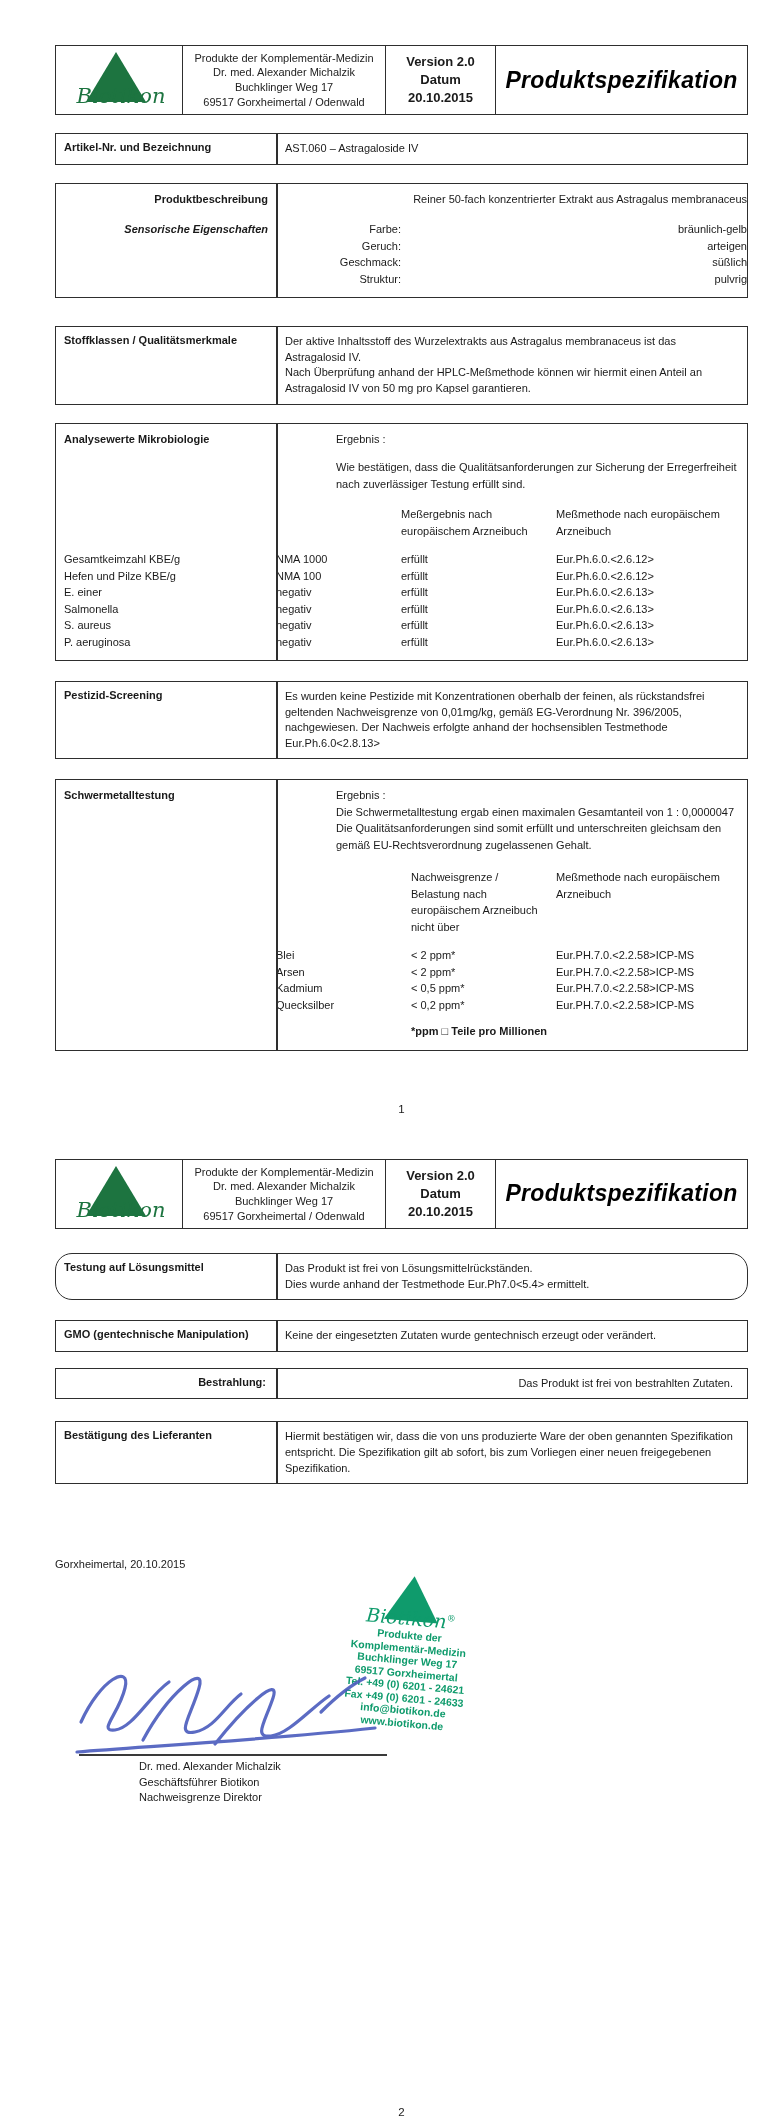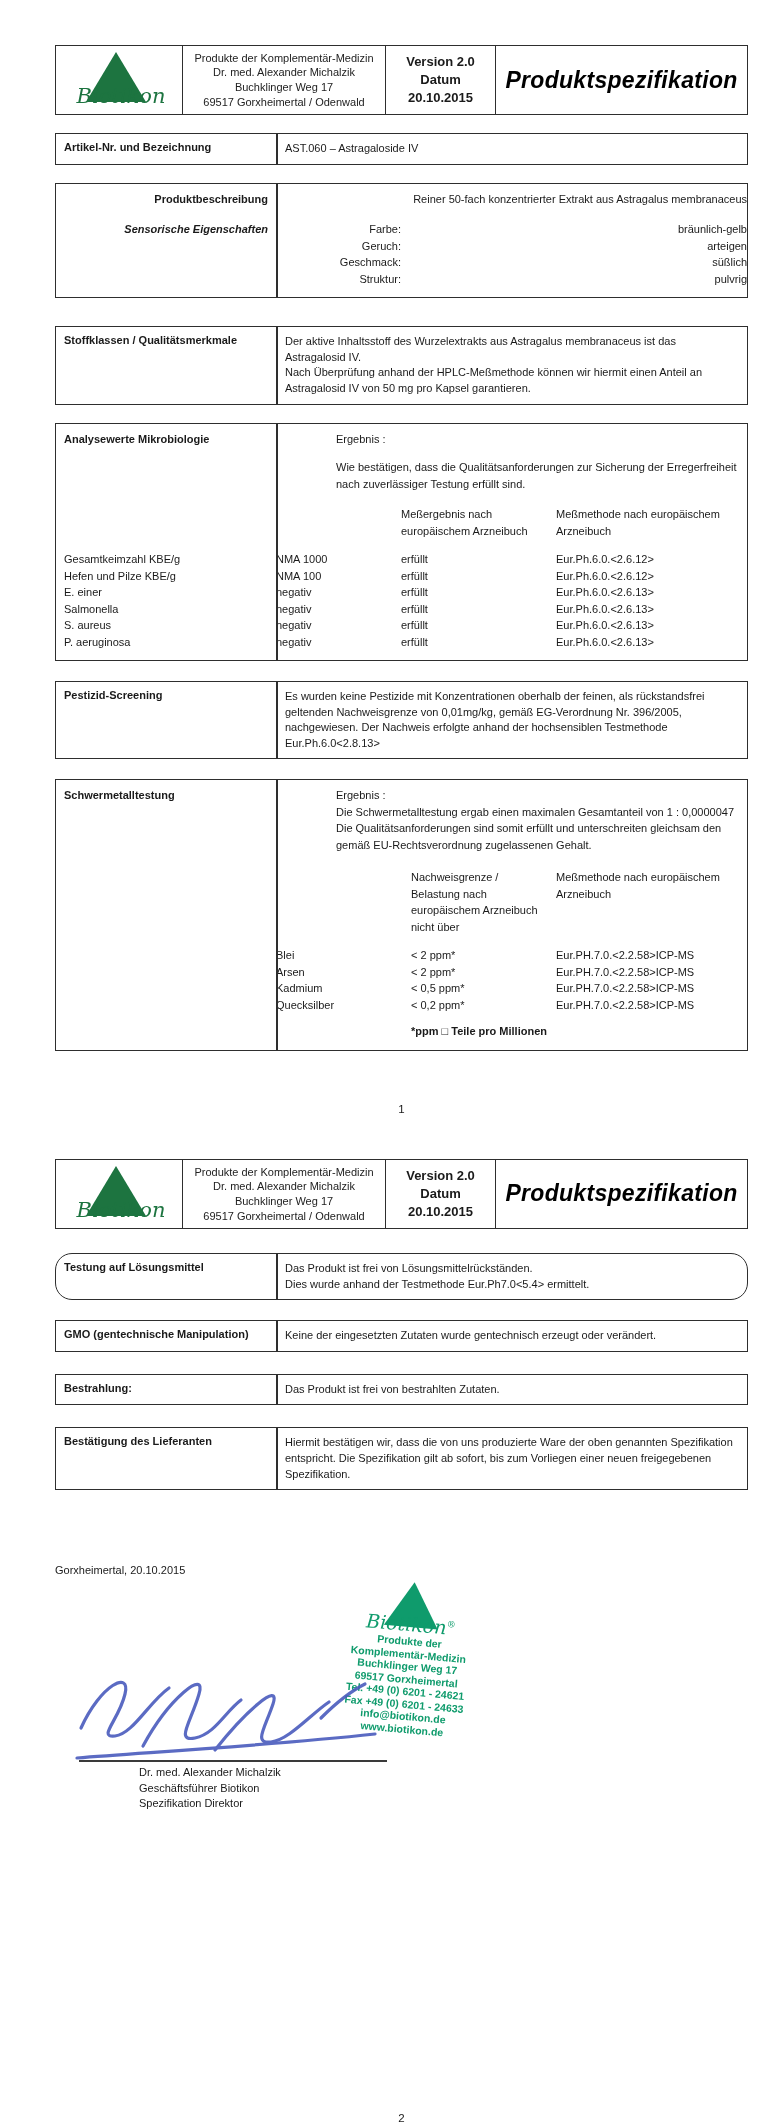--- a/index.html
+++ b/index.html
@@ -206,21 +206,21 @@
         <div>Dies wurde anhand der Testmethode Eur.Ph7.0&lt;5.4&gt; ermittelt.</div>
       </div>
     </div>
 
     <div class="box" style="">
       <div class="vline"></div>
       <div class="lbl">GMO (gentechnische Manipulation)</div>
       <div class="cnt">Keine der eingesetzten Zutaten wurde gentechnisch erzeugt oder verändert.</div>
     </div>
 
-    <div class="box" style="margin-top:22px;">
+    <div class="box" style="margin-top:16px;text-align:right;">
       <div class="vline"></div>
       <div class="lbl">Bestrahlung:</div>
       <div class="cnt">Das Produkt ist frei von bestrahlten Zutaten.</div>
     </div>
 
     <div class="box" style="margin-top:22px;">
       <div class="vline"></div>
       <div class="lbl">Bestätigung des Lieferanten</div>
       <div class="cnt">Hiermit bestätigen wir, dass die von uns produzierte Ware der oben genannten Spezifikation entspricht. Die Spezifikation gilt ab sofort, bis zum Vorliegen einer neuen freigegebenen Spezifikation.</div>
     </div>
@@ -247,19 +247,19 @@
           <path d="M142 92 C 172 54 208 22 200 46 C 192 70 180 86 198 84 C 216 82 238 56 256 44"></path>
           <path d="M248 60 C 262 46 276 34 292 26"></path>
           <path d="M4 100 C 80 94 190 88 302 76"></path>
         </g>
       </svg>
     </div>
     <div class="sigline"></div>
     <div class="signatory">
       <div>Dr. med. Alexander Michalzik</div>
       <div>Geschäftsführer Biotikon</div>
-      <div>Spezifikation Direktor</div>
+      <div>Nachweisgrenze Direktor</div>
     </div>
 
     <div class="pagenum" style="margin-top:300px;">2</div>
   </div>
 
 </div>
 
 </body></html>

